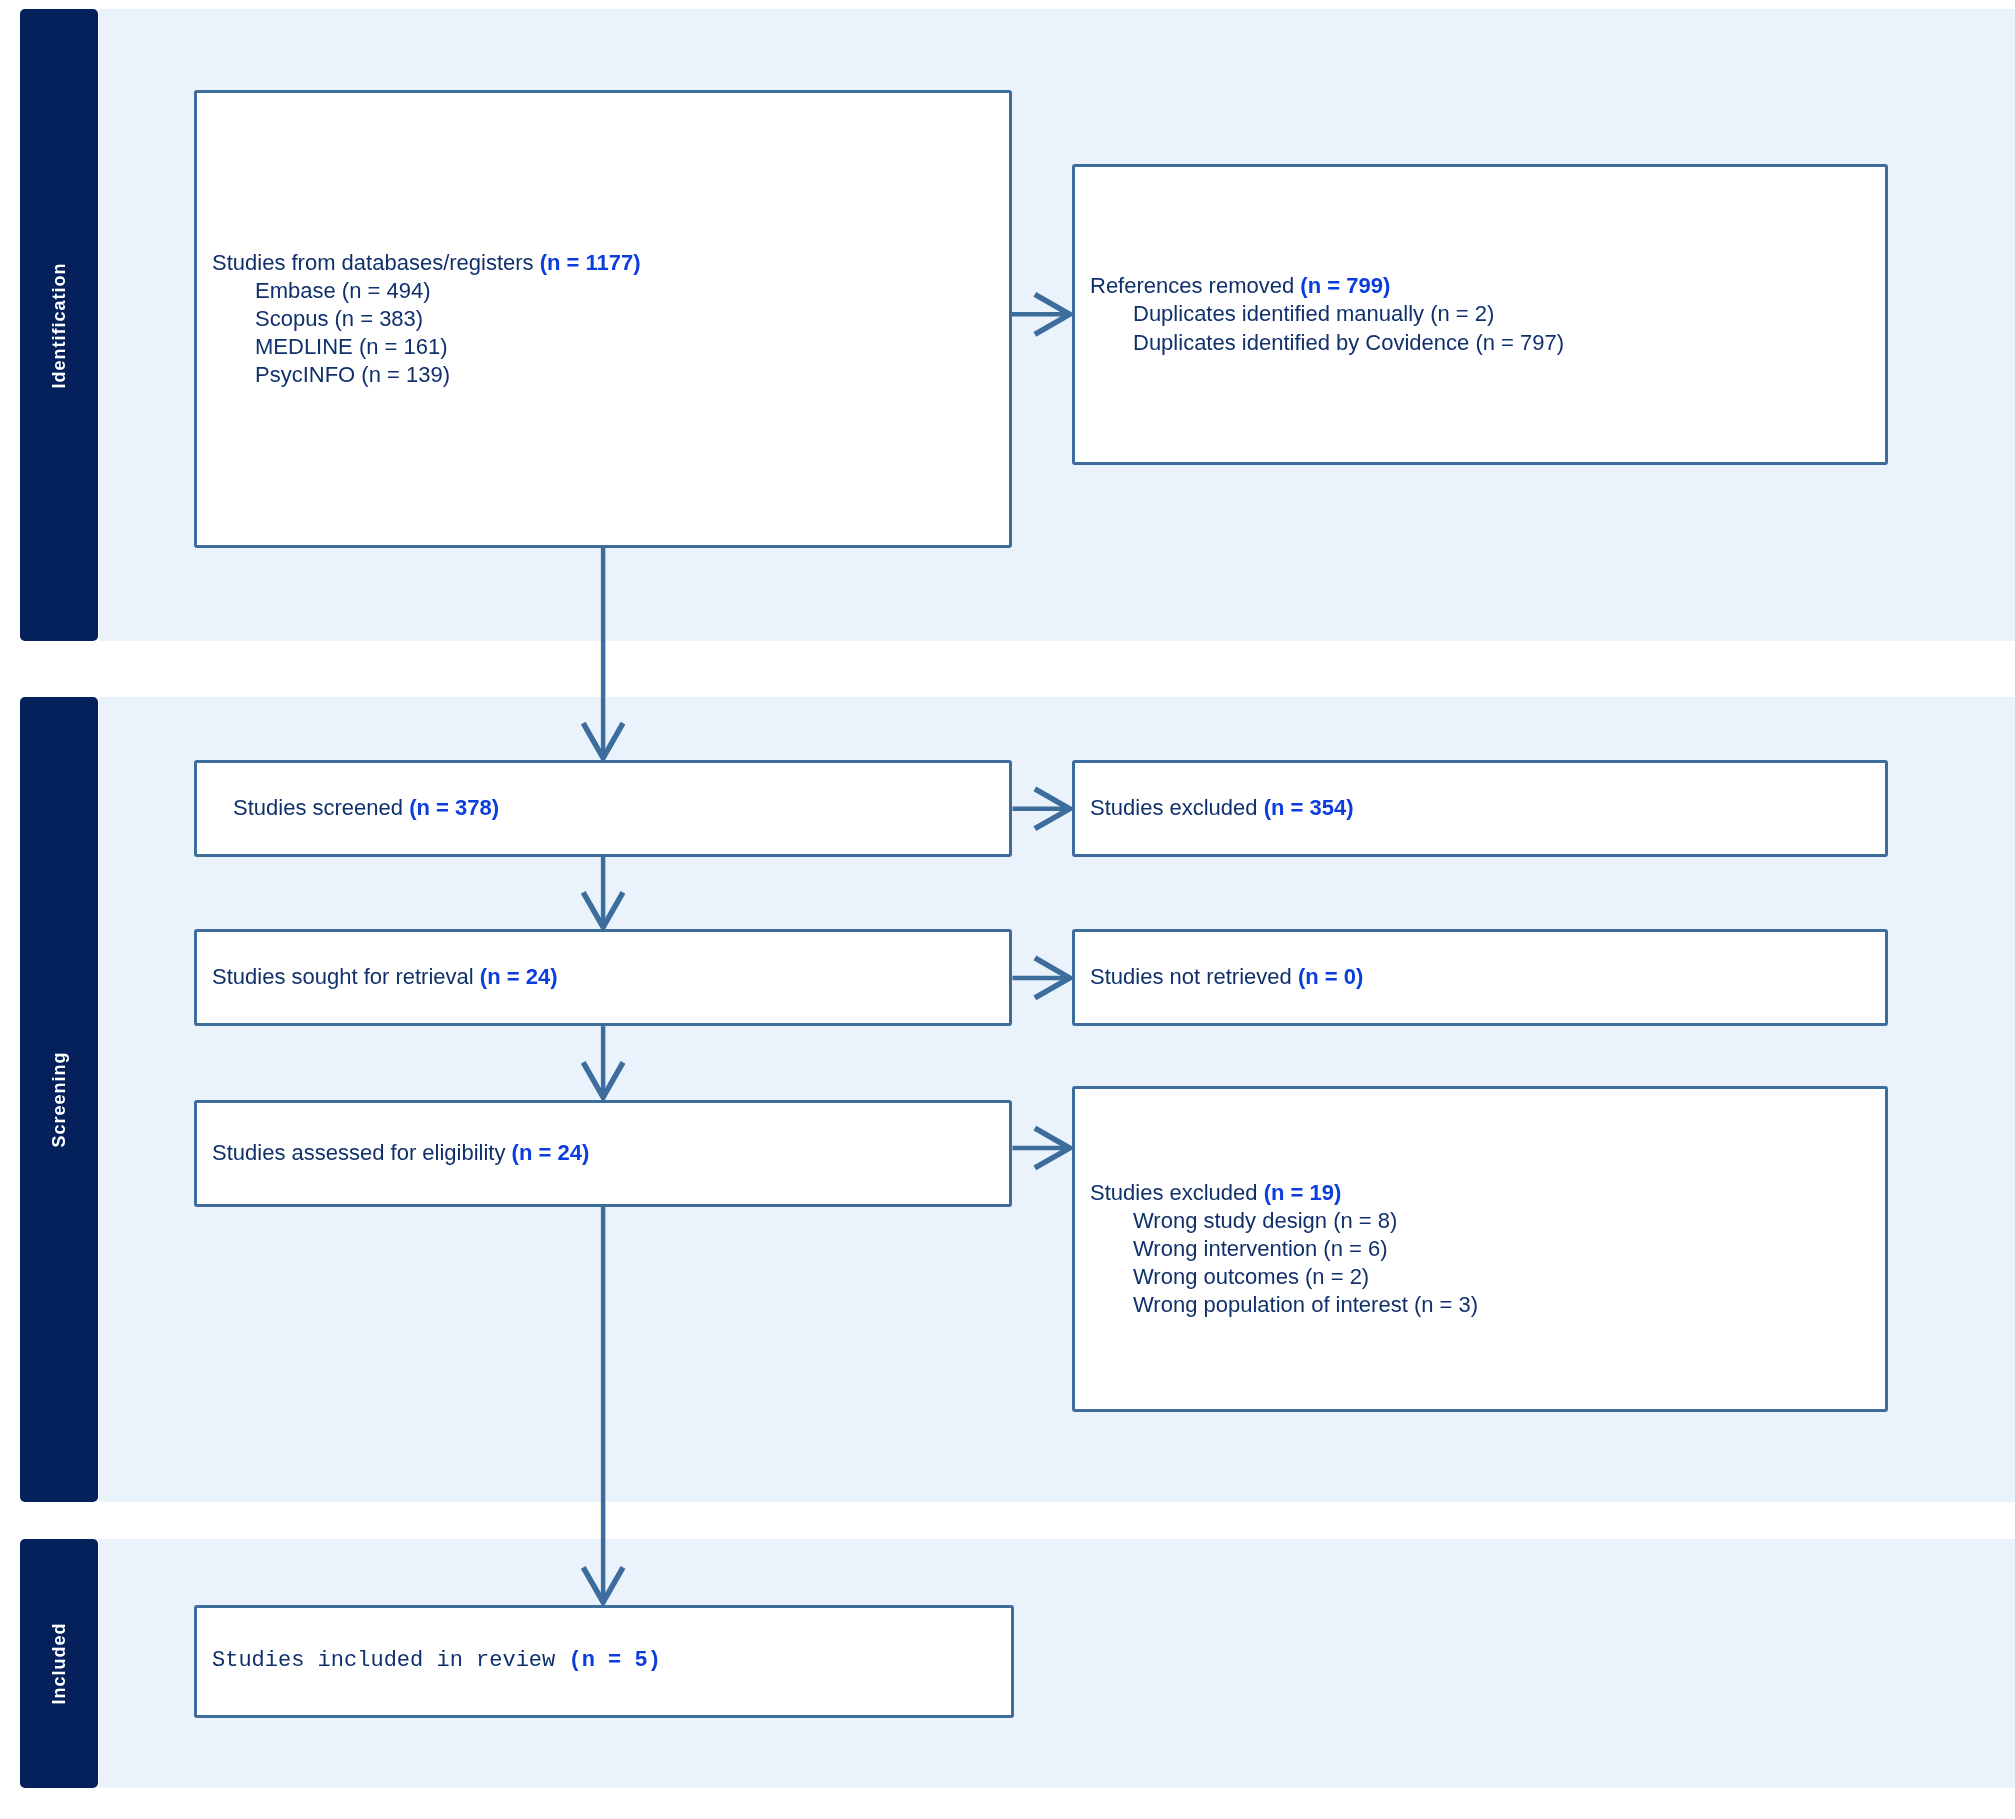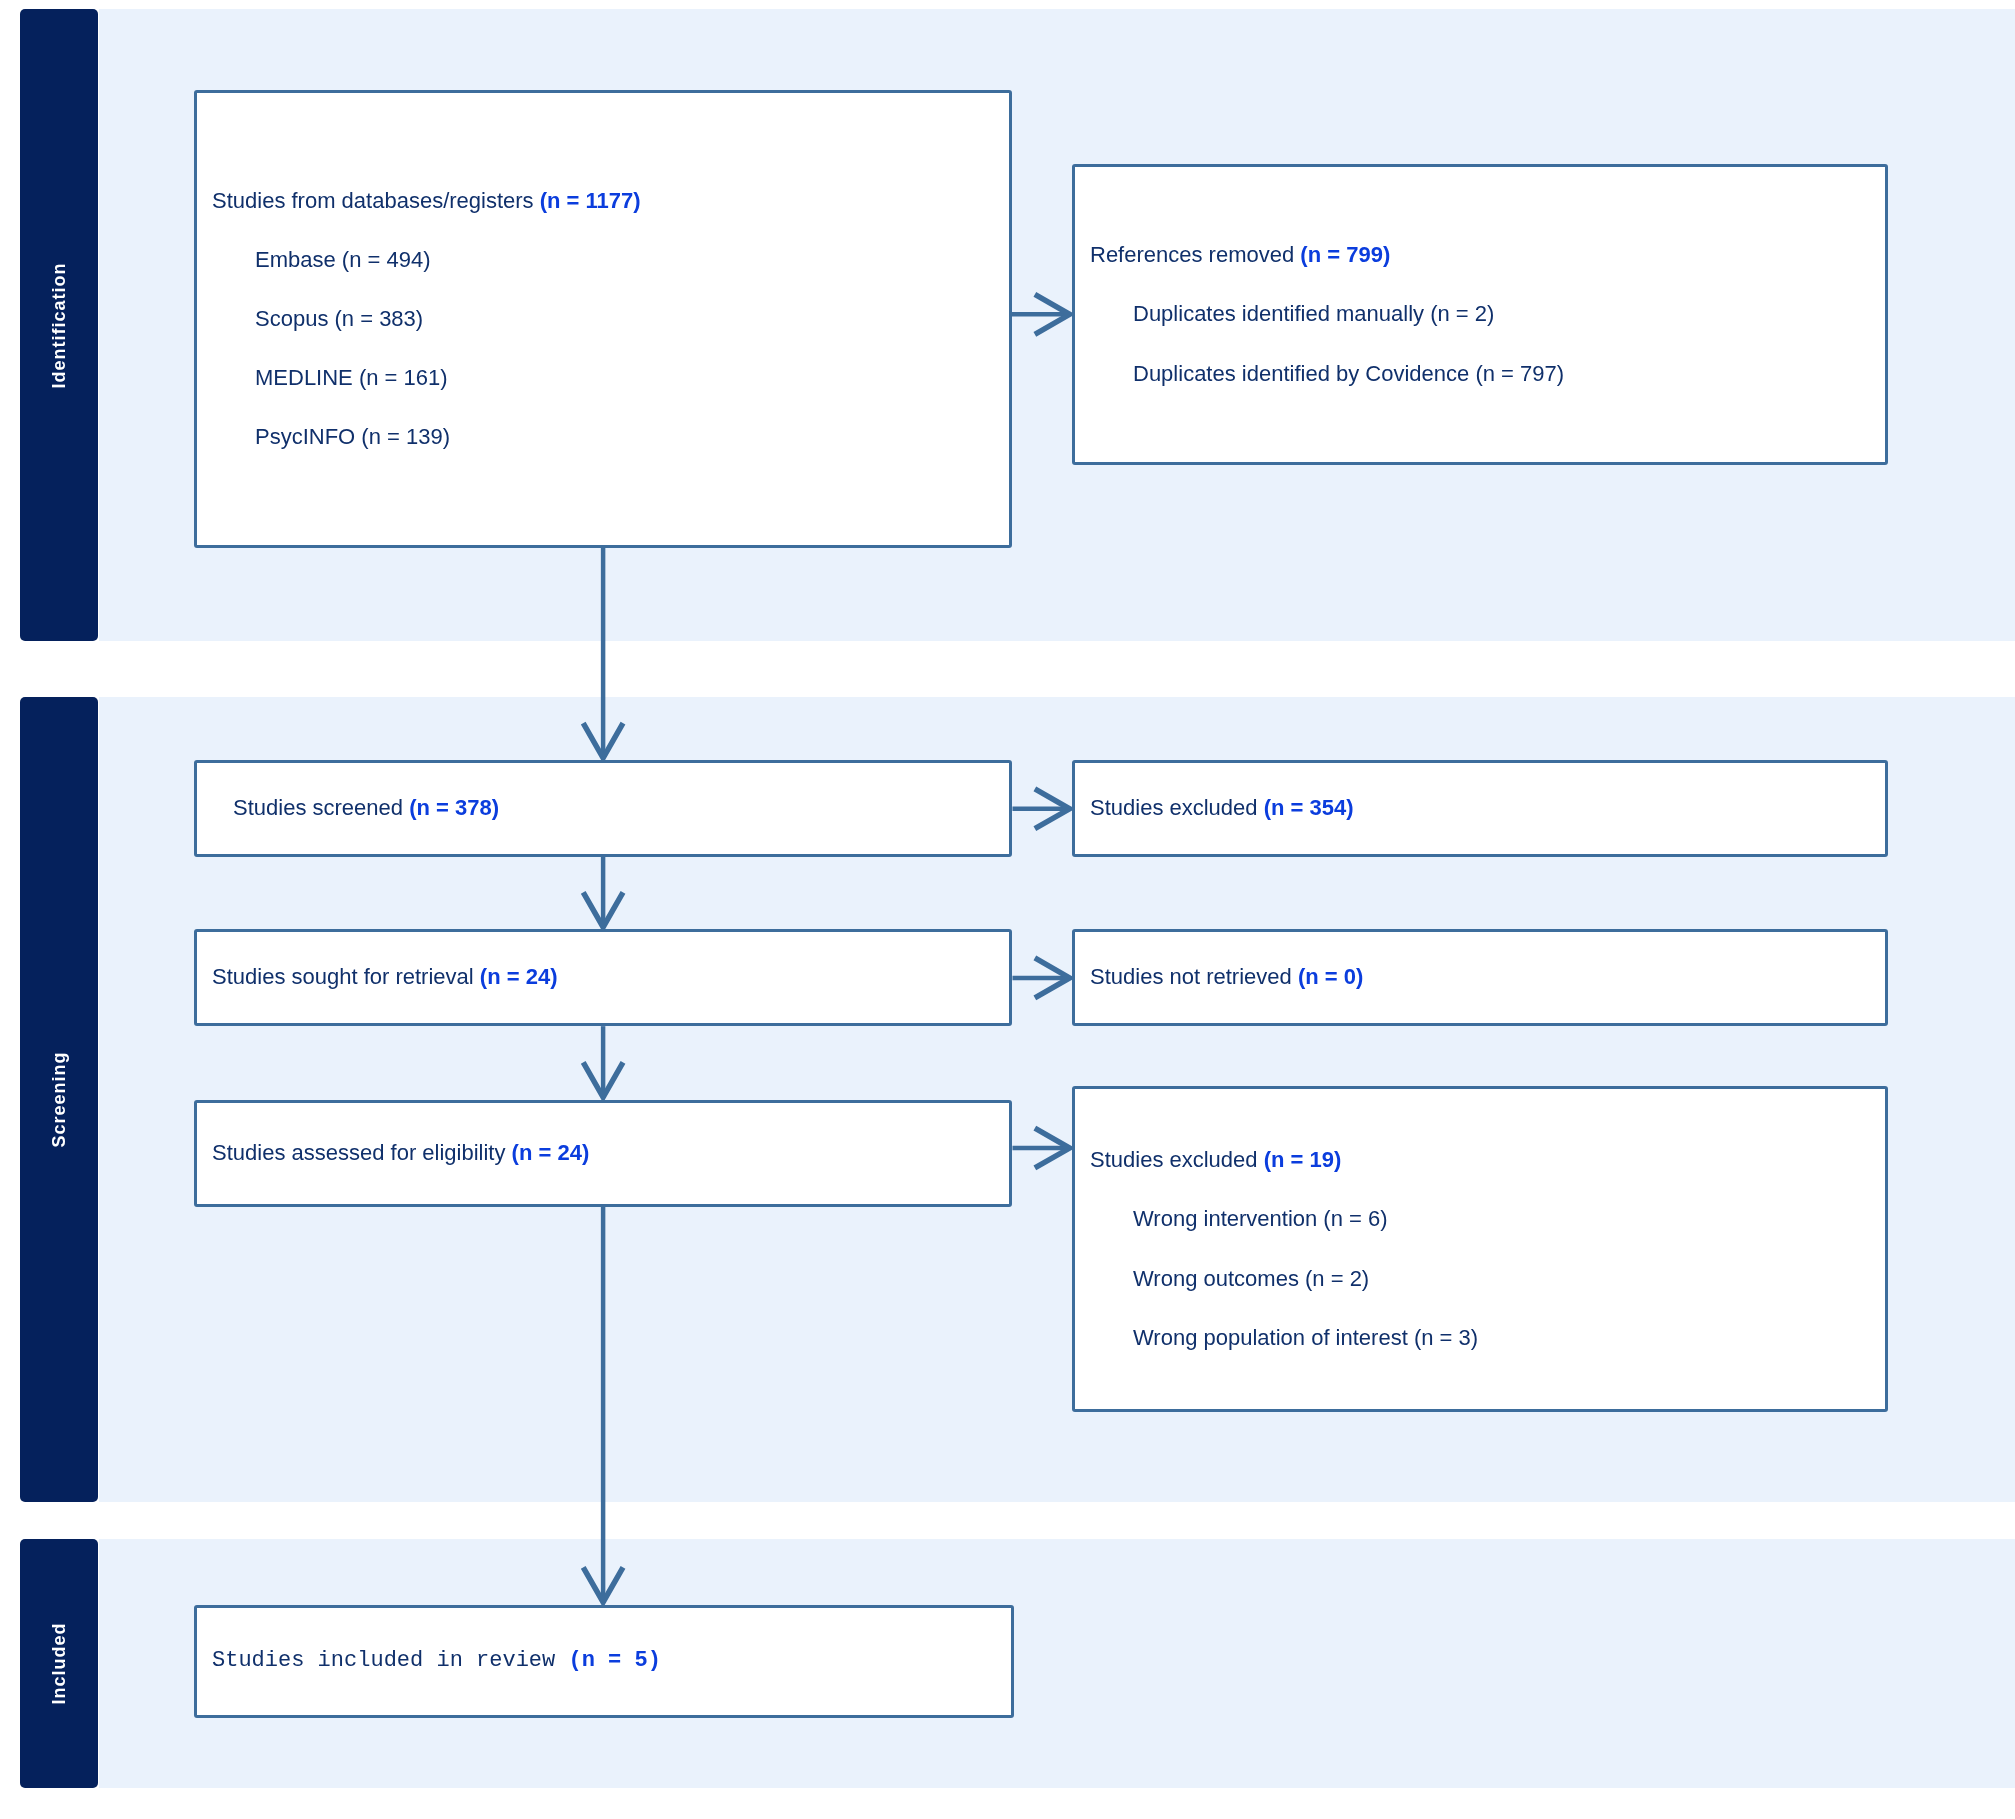--- a/index.html
+++ b/index.html
@@ -54,21 +54,21 @@
     padding:0 15px;
     width:100%;
     box-sizing:border-box;
   }
   .node-line{
     color:#10306b;
     font-size:22px;
     line-height:1.28;
     white-space:nowrap;
   }
-  .node-line.sub{ padding-left:43px;margin-top:31px; }
+  .node-line.sub{ padding-left:43px; }
   .n-val{ color:#0b3ddd; font-weight:bold;text-align:center; }
 
   
   .box-databases      {left:194px; top:90px;  width:818px; height:458px;}
   .box-refs-removed   {left:1072px;top:164px;  width:816px; height:301px;}
   .box-screened       {left:194px; top:760px; width:818px; height:97px;padding-left:21px;}
   .box-excluded-1     {left:1072px;top:760px; width:816px; height:97px;}
   .box-sought         {left:194px; top:929px; width:818px; height:97px;}
   .box-not-retrieved  {left:1072px;top:929px; width:816px; height:97px;}
   .box-assessed       {left:194px; top:1100px; width:818px; height:107px;}
@@ -194,20 +194,21 @@
       </div>
     </div>
   </div>
 
   <div class="node box-excluded-2">
     <div class="node-inner">
       <div class="node-line">
         <span>Studies excluded</span>
         <span class="n-val"> (n = 19)</span>
       </div>
+      <div class="node-line sub">Wrong study design (n = 8)</div>
       <div class="node-line sub">Wrong intervention (n = 6)</div>
       <div class="node-line sub">Wrong outcomes (n = 2)</div>
       <div class="node-line sub">Wrong population of interest (n = 3)</div>
     </div>
   </div>
 
   <div class="node box-included">
     <div class="node-inner">
       <div class="node-line">
         <span>Studies included in review</span>

